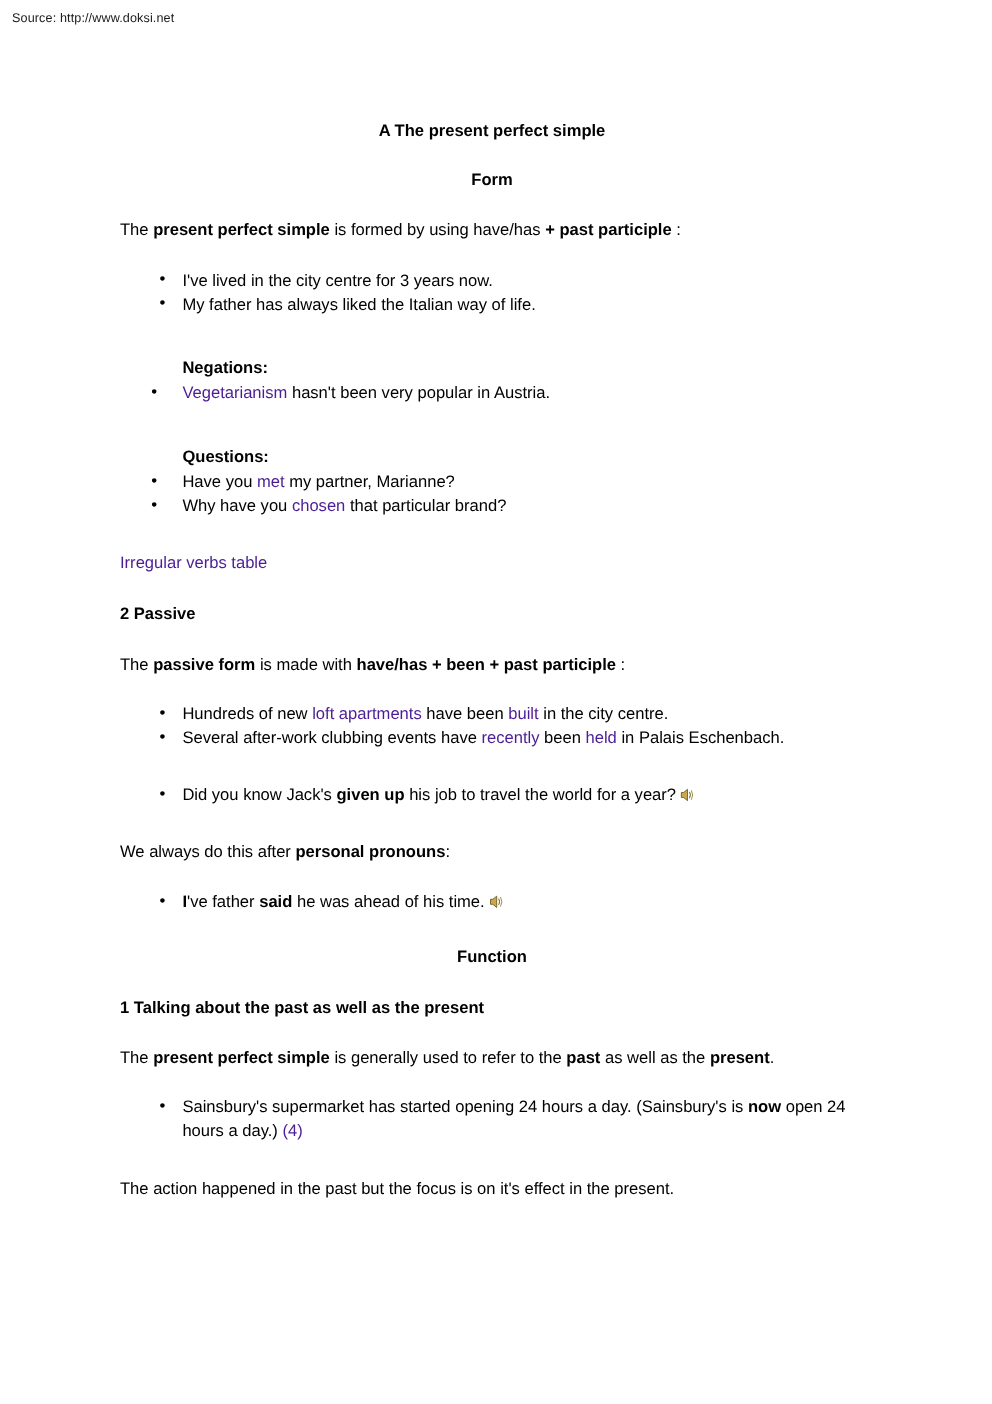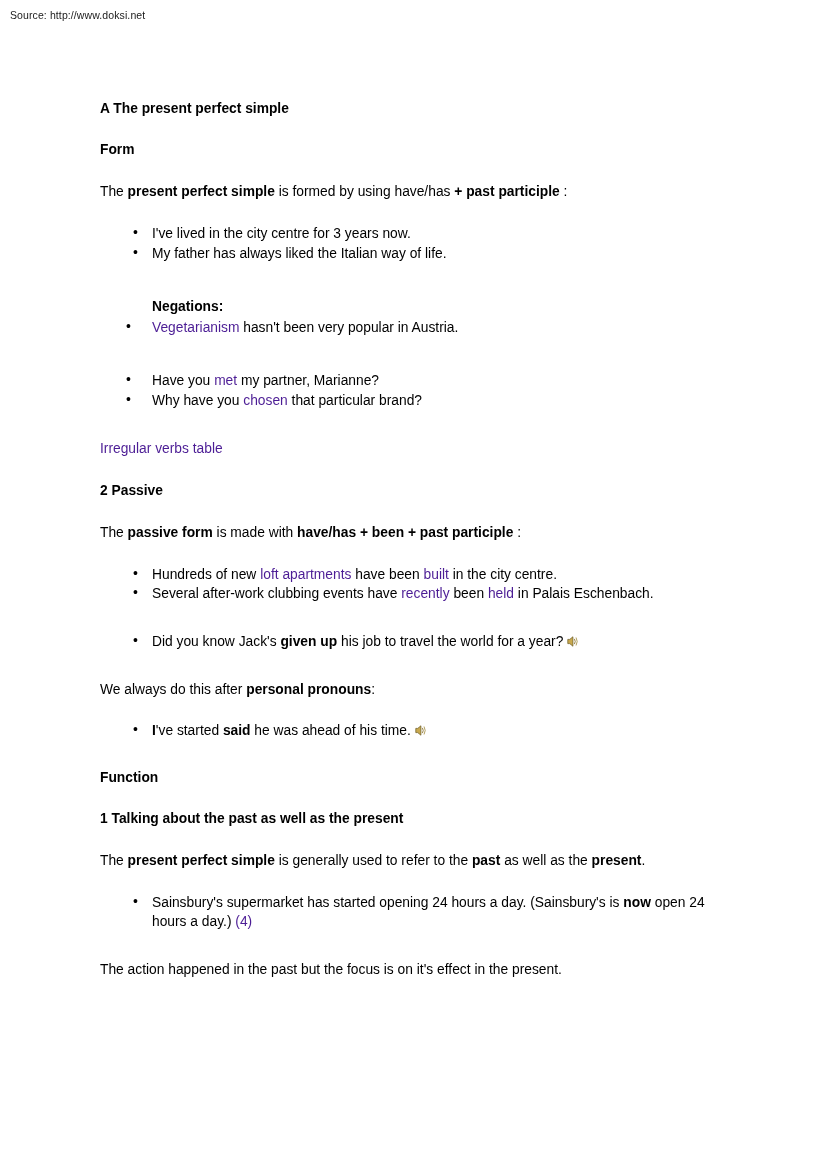--- a/index.html
+++ b/index.html
@@ -28,20 +28,21 @@
     position: absolute;
     left: 100px;
     top: 100px;
     width: 620px;
   }
   .h-major {
     font-size: 13.8px;
     font-weight: bold;
     margin: 0 0 24px 0;
     line-height: 1.25;
+    text-align: center;
   }
   .h-sub {
     font-size: 13.8px;
     font-weight: bold;
     margin: 0 0 24px 0;
     line-height: 1.25;
   }
   p.body {
     font-size: 13.8px;
     margin: 0 0 22px 0;
@@ -121,20 +122,21 @@
 
   <div class="spacer-sm"></div>
 
   <div class="inline-label">Negations:</div>
   <ul class="bullets flush">
     <li><a class="lnk" href="#">Vegetarianism</a><span> hasn't been very popular in Austria.</span></li>
   </ul>
 
   <div class="spacer-sm"></div>
 
+  <div class="inline-label">Questions:</div>
   <ul class="bullets flush">
     <li><span>Have you </span><a class="lnk" href="#">met</a><span> my partner, Marianne?</span></li>
     <li><span>Why have you </span><a class="lnk" href="#">chosen</a><span> that particular brand?</span></li>
   </ul>
 
   <div class="spacer-xs"></div>
 
   <div class="link-block"><a class="lnk" href="#">Irregular verbs table</a></div>
 
   <div class="h-sub">2 Passive</div>
@@ -156,21 +158,21 @@
             <path d="M10.6 5.2 Q12.4 8 10.6 10.8" fill="none" stroke="#8a7430" stroke-width="1.1" stroke-linecap="round"></path>
             <path d="M12.6 3.5 Q15.2 8 12.6 12.5" fill="none" stroke="#a08a3c" stroke-width="1" stroke-linecap="round"></path>
           </svg></span></li>
   </ul>
 
   <div class="spacer-xs"></div>
 
   <p class="body"><span>We always do this after </span><b>personal pronouns</b><span>:</span></p>
 
   <ul class="bullets">
-    <li><b>I</b><span>'ve started </span><b>said</b><span> he was ahead of his time.</span><span class="audio-icon"><svg viewBox="0 0 16 16" width="13" height="13" aria-hidden="true">
+    <li><b>I</b><span>'ve father </span><b>said</b><span> he was ahead of his time.</span><span class="audio-icon"><svg viewBox="0 0 16 16" width="13" height="13" aria-hidden="true">
             <path d="M8.5 2.2 L4.6 5.4 L2.2 5.4 L2.2 10.6 L4.6 10.6 L8.5 13.8 Z" fill="#C9A94E" stroke="#6b5a22" stroke-width="0.9" stroke-linejoin="round"></path>
             <path d="M10.6 5.2 Q12.4 8 10.6 10.8" fill="none" stroke="#8a7430" stroke-width="1.1" stroke-linecap="round"></path>
             <path d="M12.6 3.5 Q15.2 8 12.6 12.5" fill="none" stroke="#a08a3c" stroke-width="1" stroke-linecap="round"></path>
           </svg></span></li>
   </ul>
 
   <div class="spacer-xs"></div>
 
   <div class="h-major">Function</div>
 

